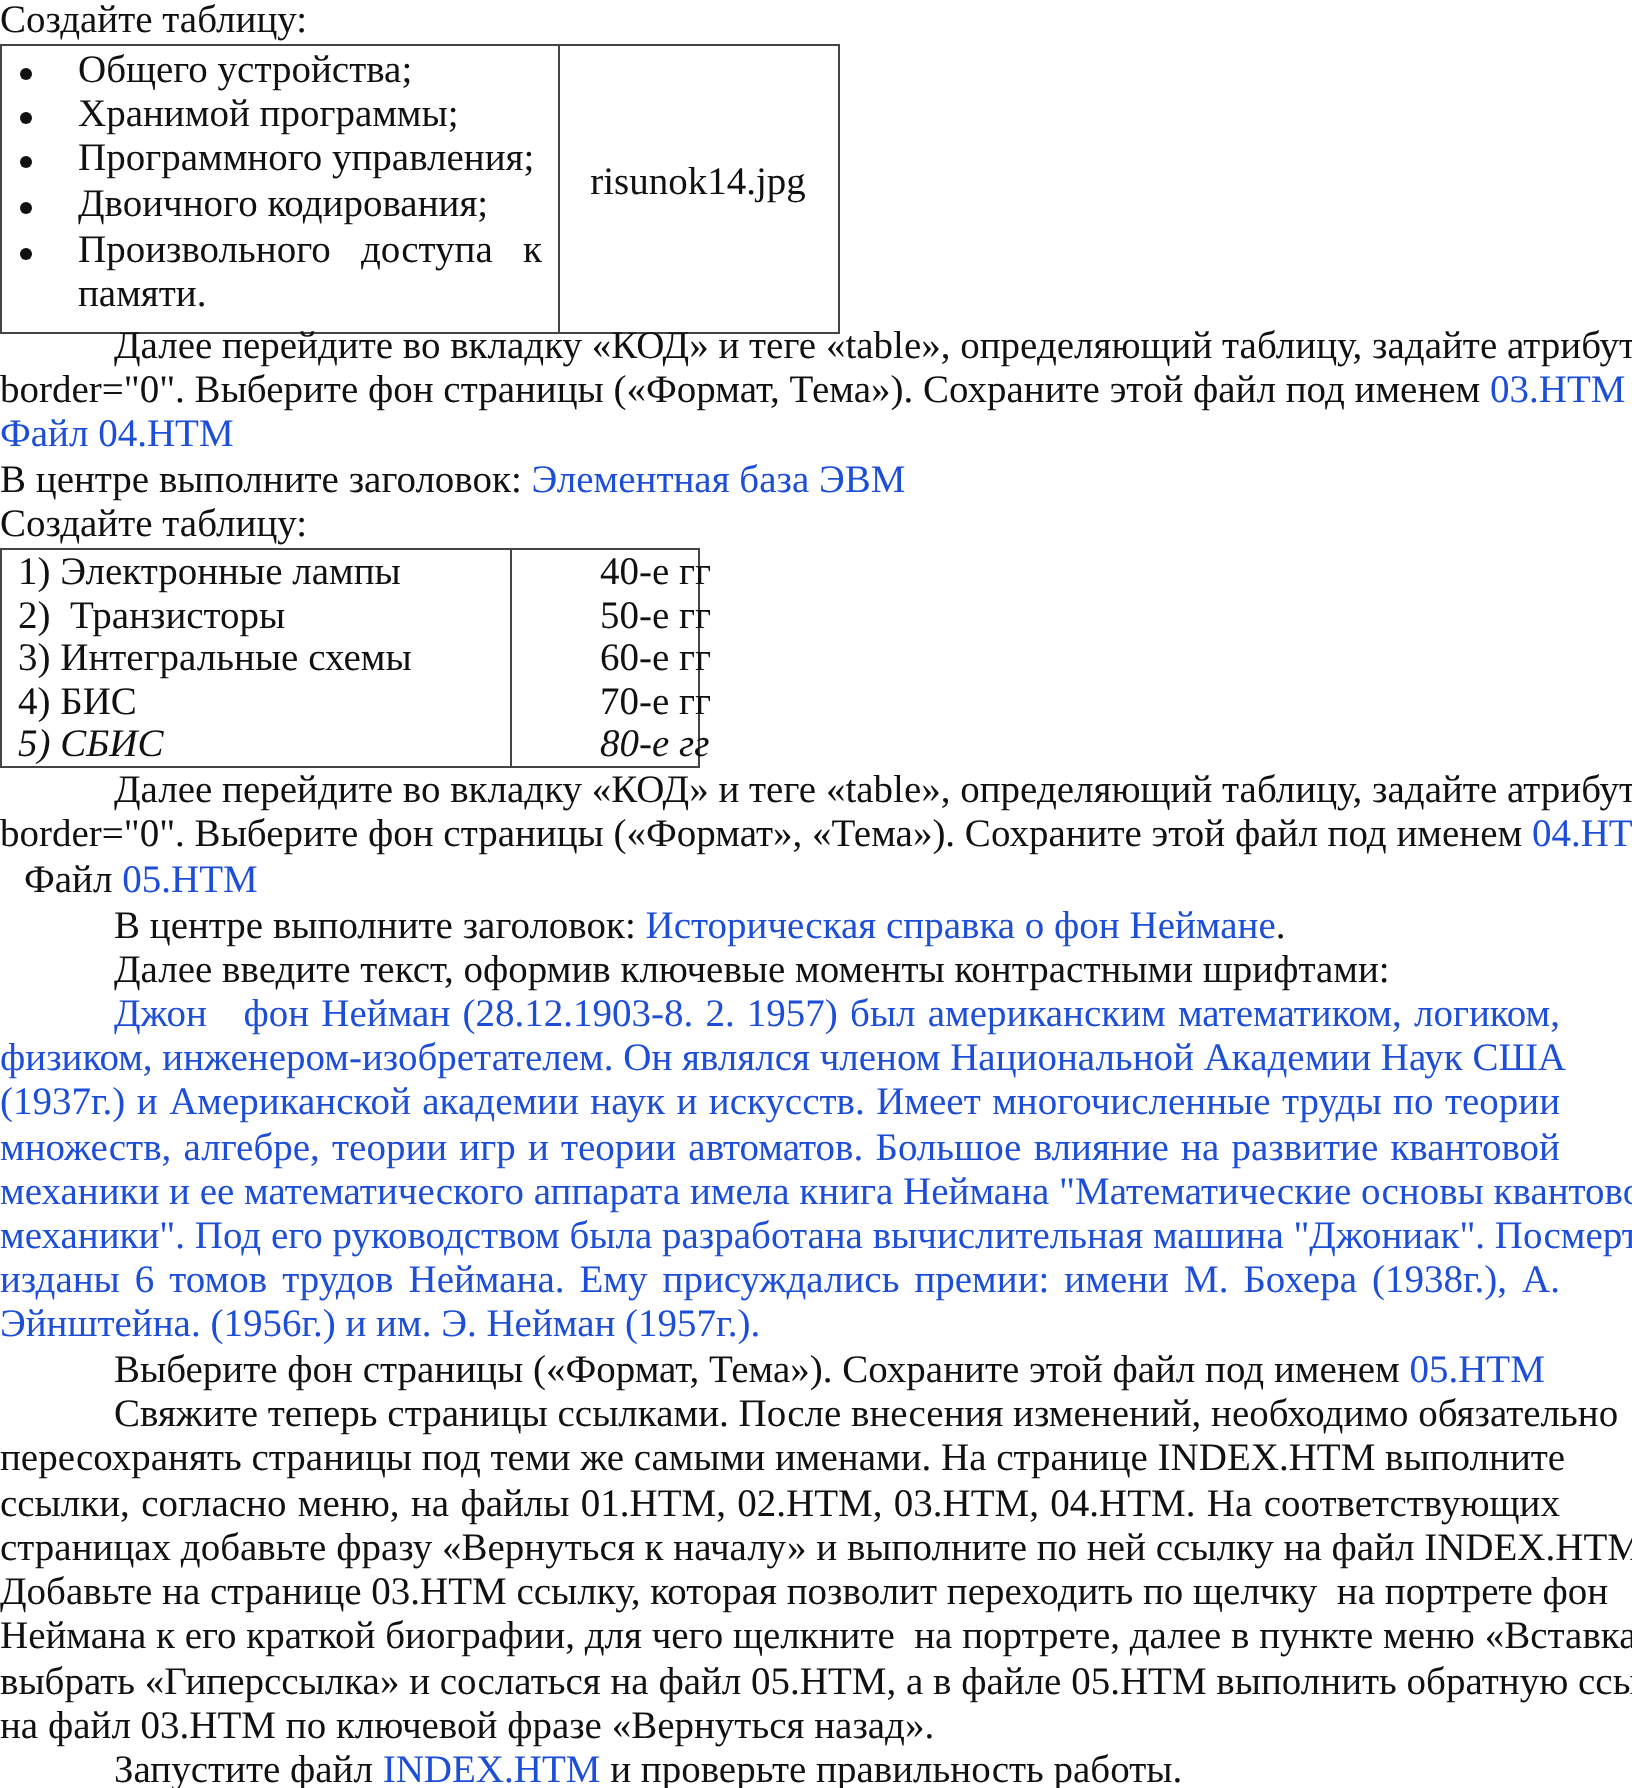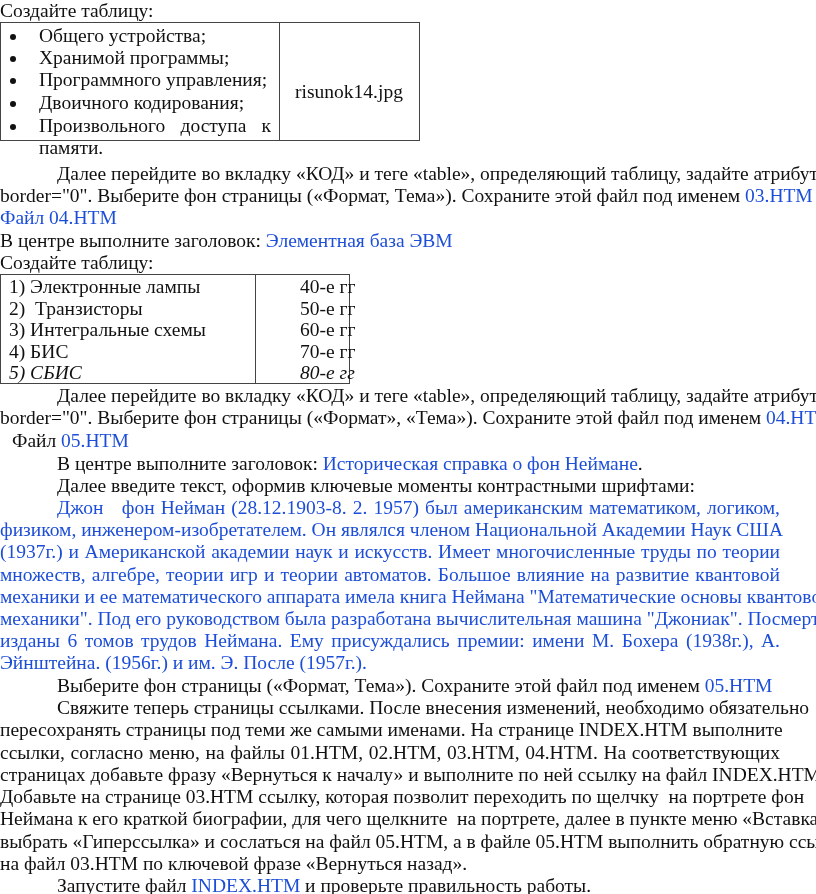--- a/index.html
+++ b/index.html
@@ -6,21 +6,21 @@
   body {
     width: 816px; height: 894px; overflow: hidden;
     font-family: "Liberation Serif", "DejaVu Serif", serif;
     font-size: 19.5px; line-height: 21.8px; color: #111111;
   }
   .page { position: relative; width: 816px; height: 894px; }
   .line { position: absolute; left: 0; white-space: nowrap; }
   .green { color: #1d4ed8; }
   .just { text-align: justify; text-align-last: justify; width: 780px; }
   .indent { padding-left: 57px; box-sizing: border-box; }
-  .t1-box { position: absolute; left: 0; top: 22px; width: 420px; height: 119px;
+  .t1-box { position: absolute; left: 0; top: 22px; width: 420px; height: 145px;
         border: 1.5px solid #444; box-sizing: border-box; }
   .t1-sep { position: absolute; left: 278px; top: 0; bottom: 0; border-left: 1.5px solid #444; }
   .t1-item { position: absolute; left: 0; height: 22px; white-space: nowrap; }
   .t1-bullet { position: absolute; left: 9px; top: 9px; width: 6px; height: 6px; border-radius: 50%; background: #111; }
   .t1-text { position: absolute; left: 38px; top: 0; }
   .t1-img { position: absolute; left: 278px; top: 0; width: 140px; height: 138px;
         display: flex; align-items: center; justify-content: center; }
 
   
   .t2-box { position: absolute; left: 0; top: 274px; width: 350px; height: 110px;
@@ -115,21 +115,21 @@
   </div>
   <div class="line" style="top:475px; left:57px;">Далее введите текст, оформив ключевые моменты контрастными шрифтами:</div>
 
   <div class="line green just indent" style="top:497px; white-space:pre;">Джон   фон Нейман (28.12.1903-8. 2. 1957) был американским математиком, логиком,</div>
   <div class="line green just" style="top:519px;">физиком, инженером-изобретателем. Он являлся членом Национальной Академии Наук США</div>
   <div class="line green just" style="top:541px;">(1937г.) и Американской академии наук и искусств. Имеет многочисленные труды по теории</div>
   <div class="line green just" style="top:564px;">множеств, алгебре, теории игр и теории автоматов. Большое влияние на развитие квантовой</div>
   <div class="line green just" style="top:586px;">механики и ее математического аппарата имела книга Неймана "Математические основы квантовой</div>
   <div class="line green just" style="top:608px;">механики". Под его руководством была разработана вычислительная машина "Джониак". Посмертно</div>
   <div class="line green just" style="top:630px;">изданы 6 томов трудов Неймана. Ему присуждались премии: имени М. Бохера (1938г.), А.</div>
-  <div class="line green" style="top:652px;">Эйнштейна. (1956г.) и им. Э. После (1957г.).</div>
+  <div class="line green" style="top:652px;">Эйнштейна. (1956г.) и им. Э. Нейман (1957г.).</div>
 
   <div class="line" style="top:675px; left:57px;">
     <span>Выберите фон страницы («Формат, Тема»). Сохраните этой файл под именем </span><span class="green">05.HTM</span>
   </div>
 
   <div class="line just indent" style="top:697px;">Свяжите теперь страницы ссылками. После внесения изменений, необходимо обязательно</div>
   <div class="line just" style="top:719px;">пересохранять страницы под теми же самыми именами. На странице INDEX.HTM выполните</div>
   <div class="line just" style="top:742px;">ссылки, согласно меню, на файлы 01.HTM, 02.HTM, 03.HTM, 04.HTM. На соответствующих</div>
   <div class="line just" style="top:764px;">страницах добавьте фразу «Вернуться к началу» и выполните по ней ссылку на файл INDEX.HTM.</div>
   <div class="line just" style="top:786px; white-space:pre;">Добавьте на странице 03.HTM ссылку, которая позволит переходить по щелчку  на портрете фон</div>

